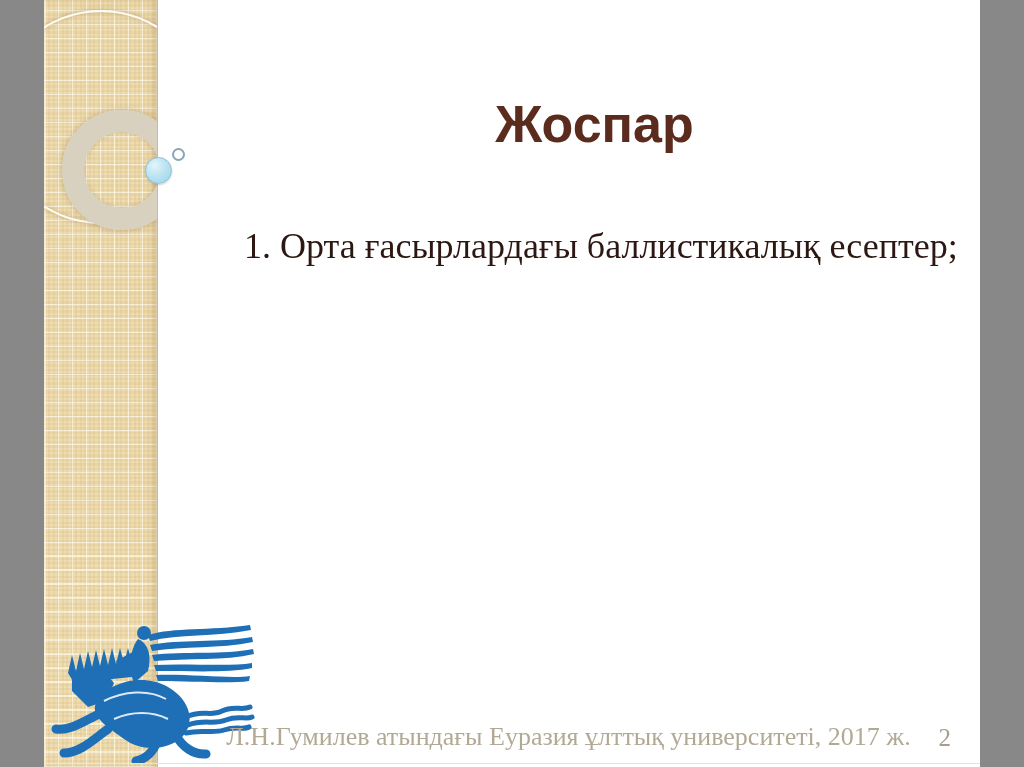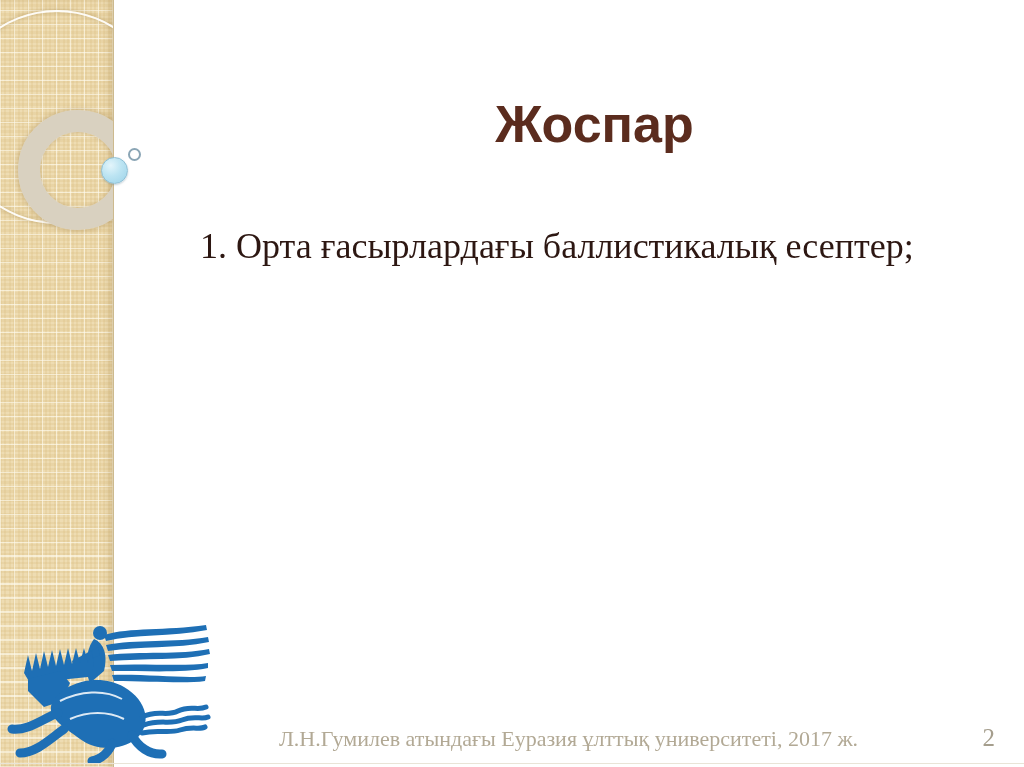--- a/index.html
+++ b/index.html
@@ -1,18 +1,18 @@
 <!DOCTYPE html>
 <html><head>
 <meta charset="utf-8">
 <style>
   html,body{margin:0;padding:0;background:#888;}
   .slide{
     position:relative;
-    width:1024px;height:767px;
+    width:936px;height:767px;
     background:#ffffff;
     overflow:hidden;
     margin:0 auto;
     font-family:"Liberation Serif", serif;
   }
   
   .sidebar{
     position:absolute;left:0;top:0;width:113px;height:767px;
     background:
       repeating-linear-gradient(90deg, rgba(255,252,240,.60) 0 1.5px, rgba(255,252,240,0) 1.5px 14px),
@@ -61,21 +61,21 @@
     position:absolute;left:163px;top:222px;width:840px;
     font-family:"Liberation Serif", serif;
     font-size:36px;line-height:48px;color:#2D1712;
   }
   .body-text p{margin:0;text-indent:37px;}
   
   .footer{
     position:absolute;left:113px;right:0;bottom:15px;
     text-align:center;
     font-family:"Liberation Serif", serif;
-    font-size:22px;color:#B2A995;
+    font-size:26px;color:#B2A995;
   }
   .page-number{
     position:absolute;right:29px;bottom:15px;
     font-family:"Liberation Serif", serif;
     font-size:25px;color:#A59E8D;
   }
   .bottom-rule{
     position:absolute;left:0;right:0;bottom:3px;height:1px;
     background:#E9E4D7;
   }

